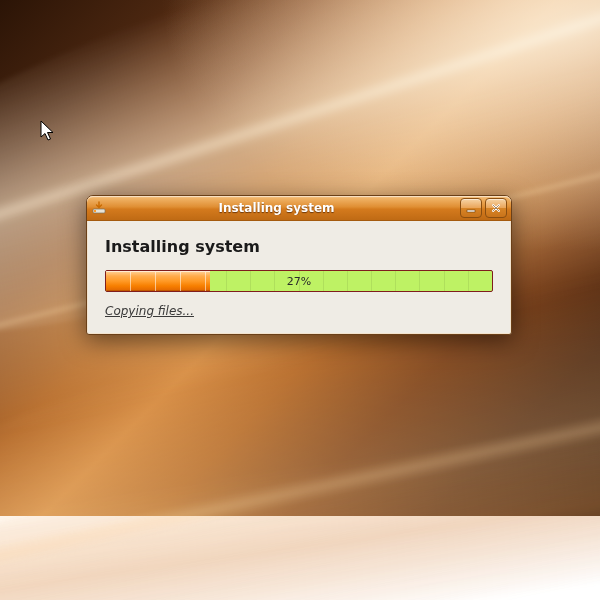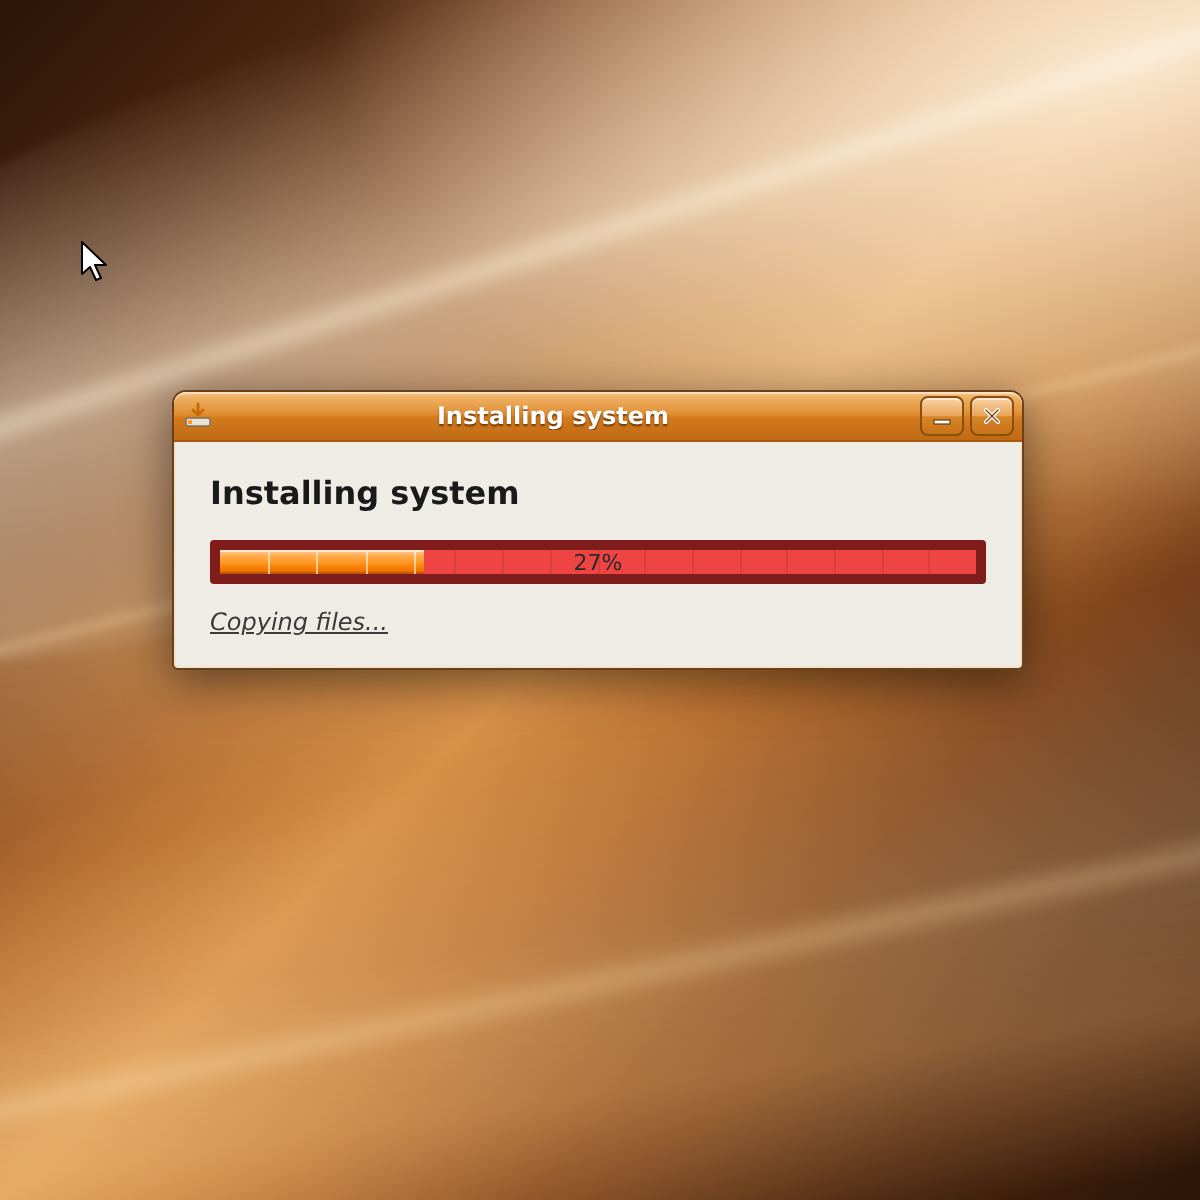--- a/index.html
+++ b/index.html
@@ -7,21 +7,21 @@
     padding: 0;
     width: 600px;
     height: 600px;
     overflow: hidden;
     font-family: "DejaVu Sans", "Bitstream Vera Sans", Verdana, Arial, sans-serif;
   }
 
   .desktop {
     position: relative;
     width: 600px;
-    height: 600px;
+    height: 516px;
     background:
       radial-gradient(ellipse 900px 500px at 95% 5%, rgba(255,236,210,0.55) 0%, rgba(255,236,210,0) 45%),
       radial-gradient(ellipse 700px 400px at 85% 0%, rgba(255,210,160,0.35) 0%, rgba(255,210,160,0) 50%),
       linear-gradient(135deg,
         #2b1406 0%,
         #4a2610 15%,
         #7a3f18 28%,
         #b56a2a 40%,
         #d68b42 50%,
         #b56a2a 60%,
@@ -171,22 +171,22 @@
     font-size: 16px;
     font-weight: bold;
     color: #1a1a1a;
     margin: 2px 0 14px 0;
   }
 
   .progress {
     position: relative;
     width: 100%;
     height: 22px;
-    background: #ef4444;
-    border: 5px solid #7f1d1d;
+    background: #bef264;
+    border: 1px solid #7f1d1d;
     border-radius: 2px;
     box-sizing: border-box;
     overflow: hidden;
   }
   .prog-segments {
     position: absolute;
     inset: 0;
     display: flex;
   }
   .prog-segments div {

